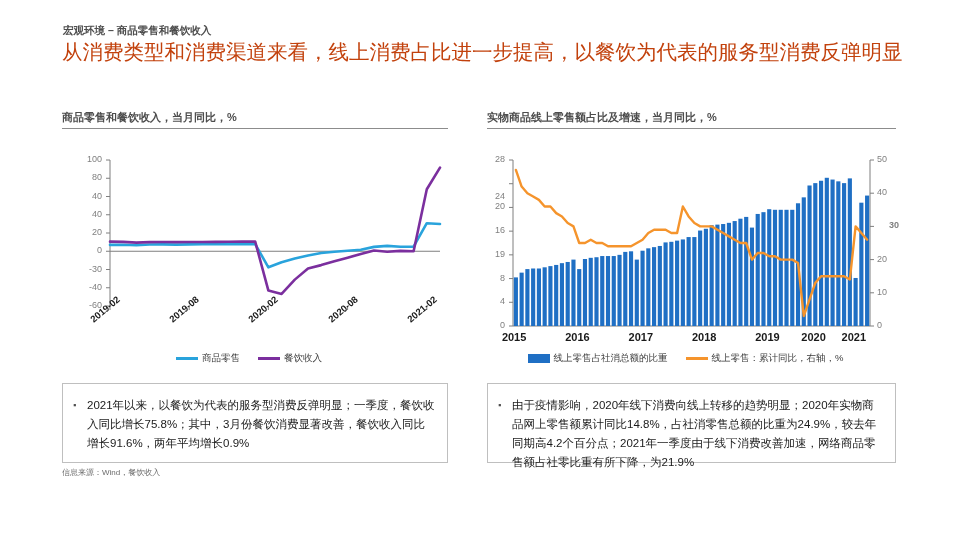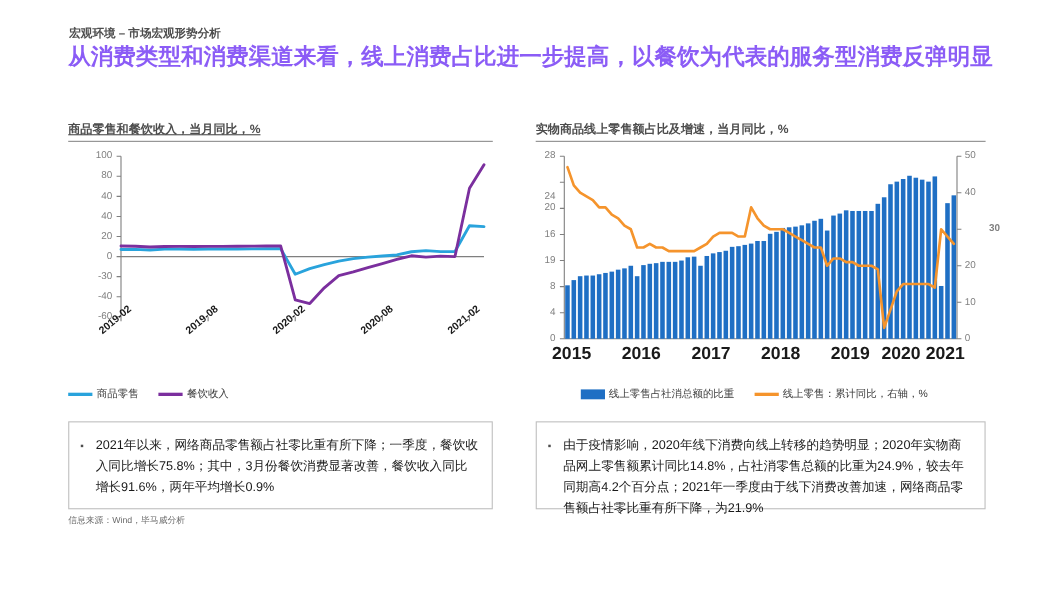--- a/index.html
+++ b/index.html
@@ -10,38 +10,38 @@
   }
   .slide{position:absolute;inset:0;}
 
   
   .eyebrow{
     position:absolute;left:63px;top:24px;
     font-size:10.5px;font-weight:bold;color:#4d4d4d;letter-spacing:0px;
   }
   .headline{
     position:absolute;left:62px;top:38px;width:848px;
-    font-size:20.5px;line-height:28px;font-weight:bold;color:#8b5cf6;
+    font-size:20.5px;line-height:28px;font-weight:normal;color:#c2410c;
   }
 
   
   .panel-title{
     position:absolute;font-size:11px;font-weight:bold;color:#4d4d4d;
   }
   .panel-rule{position:absolute;height:1px;background:#8c8c8c;}
 
   
-  .chart{position:absolute;}
+  .chart{position:absolute;margin-top:18px;}
   .tick-lbl{position:absolute;font-size:9px;color:#808080;text-align:right;white-space:nowrap;}
   .tick-lbl.r{text-align:center;}
   .xlbl-rot{
     position:absolute;font-size:9.5px;font-weight:bold;color:#1a1a1a;
     transform:rotate(-40deg);transform-origin:left top;white-space:nowrap;
   }
-  .xlbl{position:absolute;font-size:16px;font-weight:bold;color:#1a1a1a;white-space:nowrap;}
+  .xlbl{position:absolute;font-size:11px;font-weight:bold;color:#1a1a1a;white-space:nowrap;}
 
   
   .legend{position:absolute;display:flex;align-items:center;gap:6px;font-size:9.5px;color:#3b3b3b;}
   .legend .item{display:flex;align-items:center;gap:4px;margin-right:12px;white-space:nowrap;}
   .swatch-line{width:22px;height:3px;border-radius:0;}
   .swatch-box{width:22px;height:9px;}
 
   
   .callout{
     position:absolute;border:1px solid #bfbfbf;background:#ffffff;
@@ -57,24 +57,24 @@
 
   
   .source{position:absolute;left:62px;top:467px;font-size:8px;color:#6b6b6b;}
   .footbar{position:absolute;left:0;right:0;top:484px;height:56px;background:#ffffff;}
 </style>
 </head>
 <body>
 
 <div class="slide">
 
-  <div class="eyebrow">宏观环境 – 市场宏观形势分析</div>
+  <div class="eyebrow">宏观环境 – 商品零售和餐饮收入</div>
   <div class="headline">从消费类型和消费渠道来看，线上消费占比进一步提高，以餐饮为代表的服务型消费反弹明显</div>
 
-  <div class="panel-title" style="left:62px;top:110px;text-decoration:underline;">商品零售和餐饮收入，当月同比，%</div>
+  <div class="panel-title" style="left:62px;top:110px;">商品零售和餐饮收入，当月同比，%</div>
   <div class="panel-rule" style="left:62px;top:128px;width:386px;"></div>
 
   <div class="chart" id="left-chart" style="left:62px;top:136px;width:386px;height:200px;">
     <svg width="386" height="200" viewBox="0 0 386 200">
       <g id="left-axes">
           <line x1="48" y1="6" x2="48" y2="152" stroke="#7f7f7f" stroke-width="1"></line>
           <line x1="48" y1="97.25" x2="378" y2="97.25" stroke="#7f7f7f" stroke-width="1"></line>
           <line x1="44" y1="6" x2="48" y2="6" stroke="#7f7f7f" stroke-width="1"></line>
           <line x1="44" y1="24.25" x2="48" y2="24.25" stroke="#7f7f7f" stroke-width="1"></line>
           <line x1="44" y1="42.5" x2="48" y2="42.5" stroke="#7f7f7f" stroke-width="1"></line>
@@ -108,35 +108,35 @@
       </div>
     <div id="left-xticks">
         <div class="xlbl-rot" style="left: 26px; top: 162px;">2019-02</div>
         <div class="xlbl-rot" style="left: 105.2px; top: 162px;">2019-08</div>
         <div class="xlbl-rot" style="left: 184.4px; top: 162px;">2020-02</div>
         <div class="xlbl-rot" style="left: 263.6px; top: 162px;">2020-08</div>
         <div class="xlbl-rot" style="left: 342.8px; top: 162px;">2021-02</div>
       </div>
   </div>
 
-  <div class="legend" id="left-legend" style="left:62px;top:352px;width:386px;">
+  <div class="legend" id="left-legend" style="left:62px;top:352px;width:386px;justify-content:center;">
       <div class="item">
         <span class="swatch-line" style="background: rgb(41, 163, 220);"></span>
         <span>商品零售</span>
       </div>
       <div class="item">
         <span class="swatch-line" style="background: rgb(123, 47, 158);"></span>
         <span>餐饮收入</span>
       </div>
     </div>
 
   <div class="callout" style="left:62px;top:383px;width:386px;height:80px;">
     <div class="row">
       <div class="bullet">▪</div>
-      <div class="txt">2021年以来，网络商品零售额占社零比重有所下降；一季度，餐饮收入同比增长75.8%；其中，3月份餐饮消费显著改善，餐饮收入同比增长91.6%，两年平均增长0.9%</div>
+      <div class="txt">2021年以来，以餐饮为代表的服务型消费反弹明显；一季度，餐饮收入同比增长75.8%；其中，3月份餐饮消费显著改善，餐饮收入同比增长91.6%，两年平均增长0.9%</div>
     </div>
   </div>
 
   <div class="panel-title" style="left:487px;top:110px;">实物商品线上零售额占比及增速，当月同比，%</div>
   <div class="panel-rule" style="left:487px;top:128px;width:409px;"></div>
 
   <div class="chart" id="right-chart" style="left:487px;top:136px;width:409px;height:200px;">
     <svg width="409" height="200" viewBox="0 0 409 200">
       <g id="right-axes">
           <line x1="26" y1="6" x2="26" y2="172" stroke="#7f7f7f" stroke-width="1"></line>
@@ -231,21 +231,21 @@
         <div class="tick-lbl" style="left: 0px; width: 18px; top: 47.4286px;">20</div>
         <div class="tick-lbl" style="left: 0px; width: 18px; top: 71.1429px;">16</div>
         <div class="tick-lbl" style="left: 0px; width: 18px; top: 94.8571px;">19</div>
         <div class="tick-lbl" style="left: 0px; width: 18px; top: 118.571px;">8</div>
         <div class="tick-lbl" style="left: 0px; width: 18px; top: 142.286px;">4</div>
         <div class="tick-lbl" style="left: 0px; width: 18px; top: 166px;">0</div>
       </div>
     <div id="right-yticks-r">
         <div class="tick-lbl r" style="left: 390px; top: 0px;">50</div>
         <div class="tick-lbl r" style="left: 390px; top: 33.2px;">40</div>
-        <div class="tick-lbl r" style="left: 412px; top: 66.4px; font-weight: bold;">30</div>
+        <div class="tick-lbl r" style="left: 402px; top: 66.4px; font-weight: bold;">30</div>
         <div class="tick-lbl r" style="left: 390px; top: 99.6px;">20</div>
         <div class="tick-lbl r" style="left: 390px; top: 132.8px;">10</div>
         <div class="tick-lbl r" style="left: 390px; top: 166px;">0</div>
       </div>
     <div id="right-xticks">
         <div class="xlbl" style="left: 14.879px; top: 177px;">2015</div>
         <div class="xlbl" style="left: 78.2177px; top: 177px;">2016</div>
         <div class="xlbl" style="left: 141.556px; top: 177px;">2017</div>
         <div class="xlbl" style="left: 204.895px; top: 177px;">2018</div>
         <div class="xlbl" style="left: 268.234px; top: 177px;">2019</div>
@@ -265,21 +265,21 @@
       </div>
     </div>
 
   <div class="callout" style="left:487px;top:383px;width:409px;height:80px;">
     <div class="row">
       <div class="bullet">▪</div>
       <div class="txt">由于疫情影响，2020年线下消费向线上转移的趋势明显；2020年实物商品网上零售额累计同比14.8%，占社消零售总额的比重为24.9%，较去年同期高4.2个百分点；2021年一季度由于线下消费改善加速，网络商品零售额占社零比重有所下降，为21.9%</div>
     </div>
   </div>
 
-  <div class="source">信息来源：Wind，毕马威分析</div>
+  <div class="source">信息来源：Wind，餐饮收入</div>
 
   <div class="footbar">
     
     
     
   </div>
 
 </div>
 
 </body></html>

